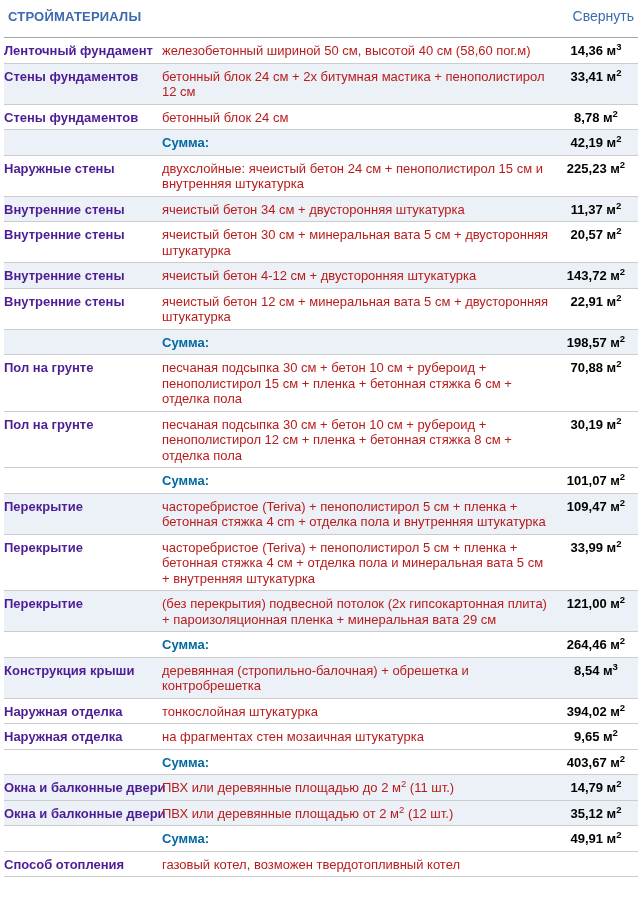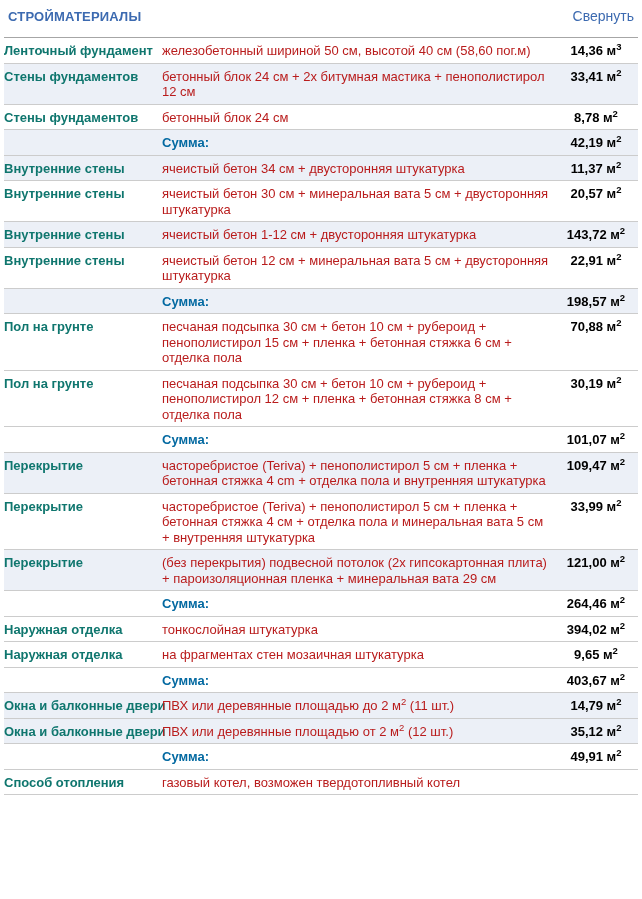--- a/index.html
+++ b/index.html
@@ -36,21 +36,21 @@
   }
   table.mat tr{border-top:1px solid var(--sep);}
   table.mat tr:first-child{border-top:none;}
   table.mat tr.shaded{background:var(--shade);}
   table.mat td{
     vertical-align:top;
     padding:5px 0 4px 0;
     line-height:15.5px;
   }
   td.cat{
-    width:158px;font-weight:bold;color:#0f766e;
+    width:158px;font-weight:bold;color:#4c1d95;
     padding-left:4px;white-space:nowrap;overflow:visible;
   }
   td.desc{padding-right:30px;color:#b91c1c;}
   td.desc.sum{font-weight:bold;color:#0369a1;}
   td.val{
     width:84px;text-align:center;font-weight:bold;color:#000;
     white-space:nowrap;padding-right:5px;
   }
   sup{font-size:9.5px;line-height:0;}
 </style>
@@ -78,33 +78,38 @@
         <tr>
           <td class="cat">Стены фундаментов</td>
           <td class="desc">бетонный блок 24 см</td>
           <td class="val">8,78 м<sup>2</sup></td>
         </tr>
         <tr class="shaded">
           <td class="cat"></td>
           <td class="desc sum">Сумма:</td>
           <td class="val">42,19 м<sup>2</sup></td>
         </tr>
+        <tr>
+          <td class="cat">Наружные стены</td>
+          <td class="desc">двухслойные: ячеистый бетон 24 см + пенополистирол 15 см и внутренняя штукатурка</td>
+          <td class="val">225,23 м<sup>2</sup></td>
+        </tr>
         <tr class="shaded">
           <td class="cat">Внутренние стены</td>
           <td class="desc">ячеистый бетон 34 см + двусторонняя штукатурка</td>
           <td class="val">11,37 м<sup>2</sup></td>
         </tr>
         <tr>
           <td class="cat">Внутренние стены</td>
           <td class="desc">ячеистый бетон 30 см + минеральная вата 5 см + двусторонняя штукатурка</td>
           <td class="val">20,57 м<sup>2</sup></td>
         </tr>
         <tr class="shaded">
           <td class="cat">Внутренние стены</td>
-          <td class="desc">ячеистый бетон 1-12 см + двусторонняя штукатурка</td>
+          <td class="desc">ячеистый бетон 4-12 см + двусторонняя штукатурка</td>
           <td class="val">143,72 м<sup>2</sup></td>
         </tr>
         <tr>
           <td class="cat">Внутренние стены</td>
           <td class="desc">ячеистый бетон 12 см + минеральная вата 5 см + двусторонняя штукатурка</td>
           <td class="val">22,91 м<sup>2</sup></td>
         </tr>
         <tr class="shaded">
           <td class="cat"></td>
           <td class="desc sum">Сумма:</td>
@@ -138,20 +143,25 @@
         <tr class="shaded">
           <td class="cat">Перекрытие</td>
           <td class="desc">(без перекрытия) подвесной потолок (2х гипсокартонная плита) + пароизоляционная пленка + минеральная вата 29 см</td>
           <td class="val">121,00 м<sup>2</sup></td>
         </tr>
         <tr>
           <td class="cat"></td>
           <td class="desc sum">Сумма:</td>
           <td class="val">264,46 м<sup>2</sup></td>
         </tr>
+        <tr class="shaded">
+          <td class="cat">Конструкция крыши</td>
+          <td class="desc">деревянная (стропильно-балочная) + обрешетка и контробрешетка</td>
+          <td class="val">8,54 м<sup>3</sup></td>
+        </tr>
         <tr>
           <td class="cat">Наружная отделка</td>
           <td class="desc">тонкослойная штукатурка</td>
           <td class="val">394,02 м<sup>2</sup></td>
         </tr>
         <tr>
           <td class="cat">Наружная отделка</td>
           <td class="desc">на фрагментах стен мозаичная штукатурка</td>
           <td class="val">9,65 м<sup>2</sup></td>
         </tr>

